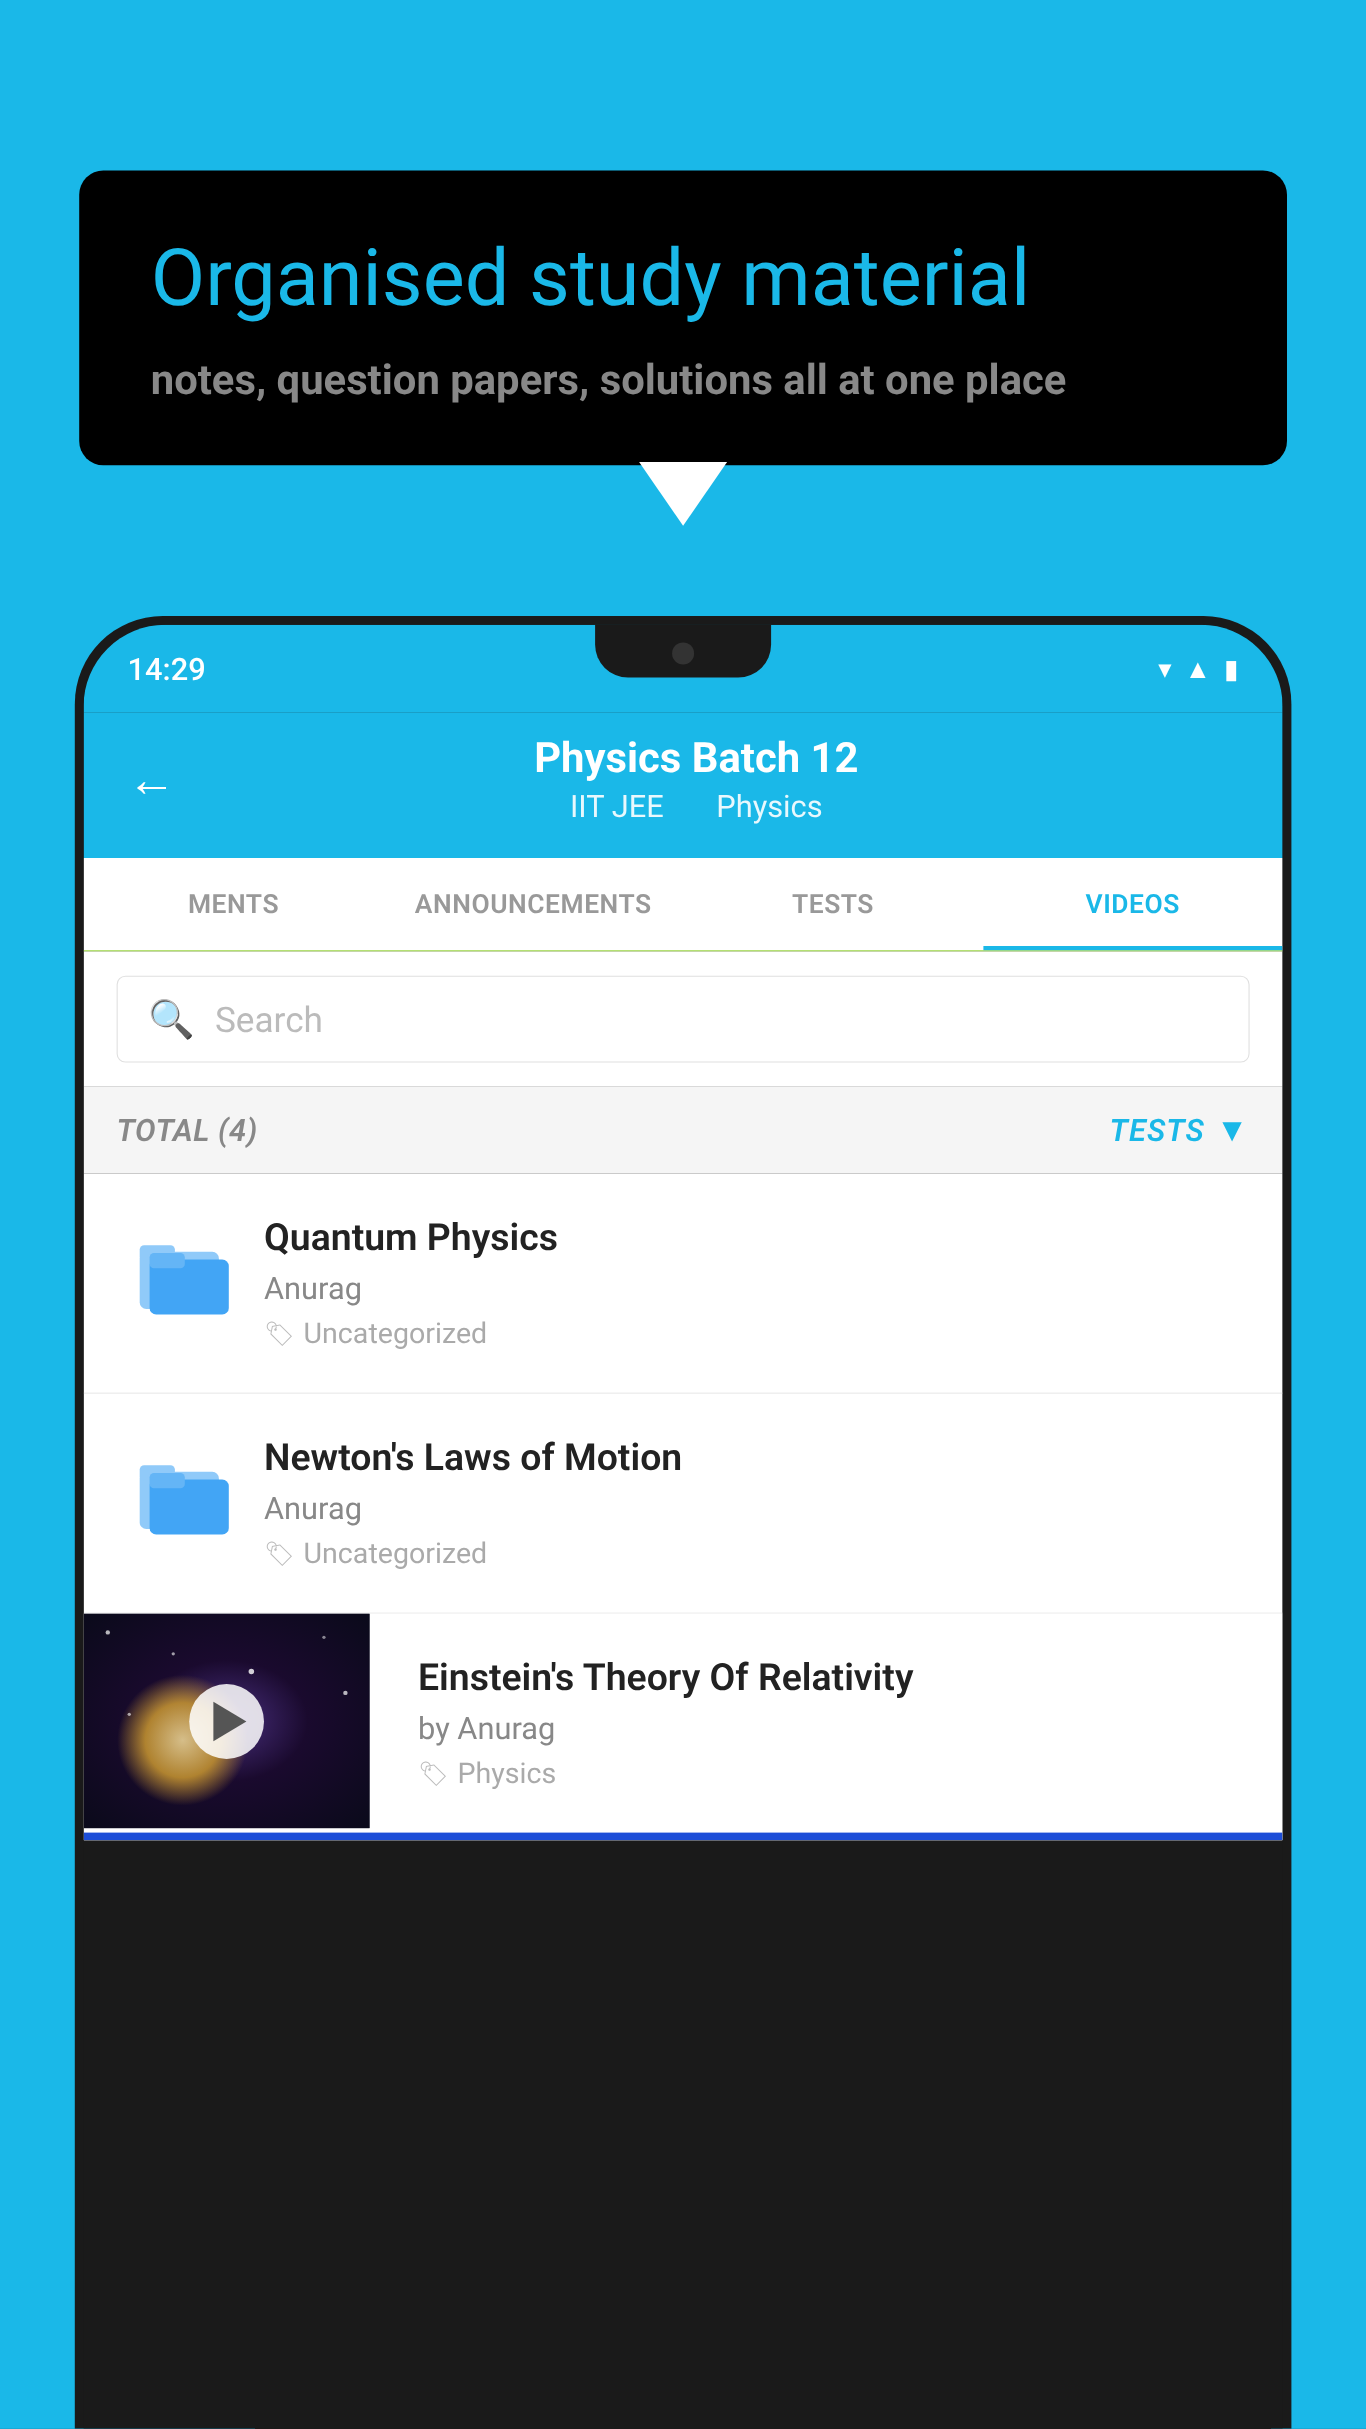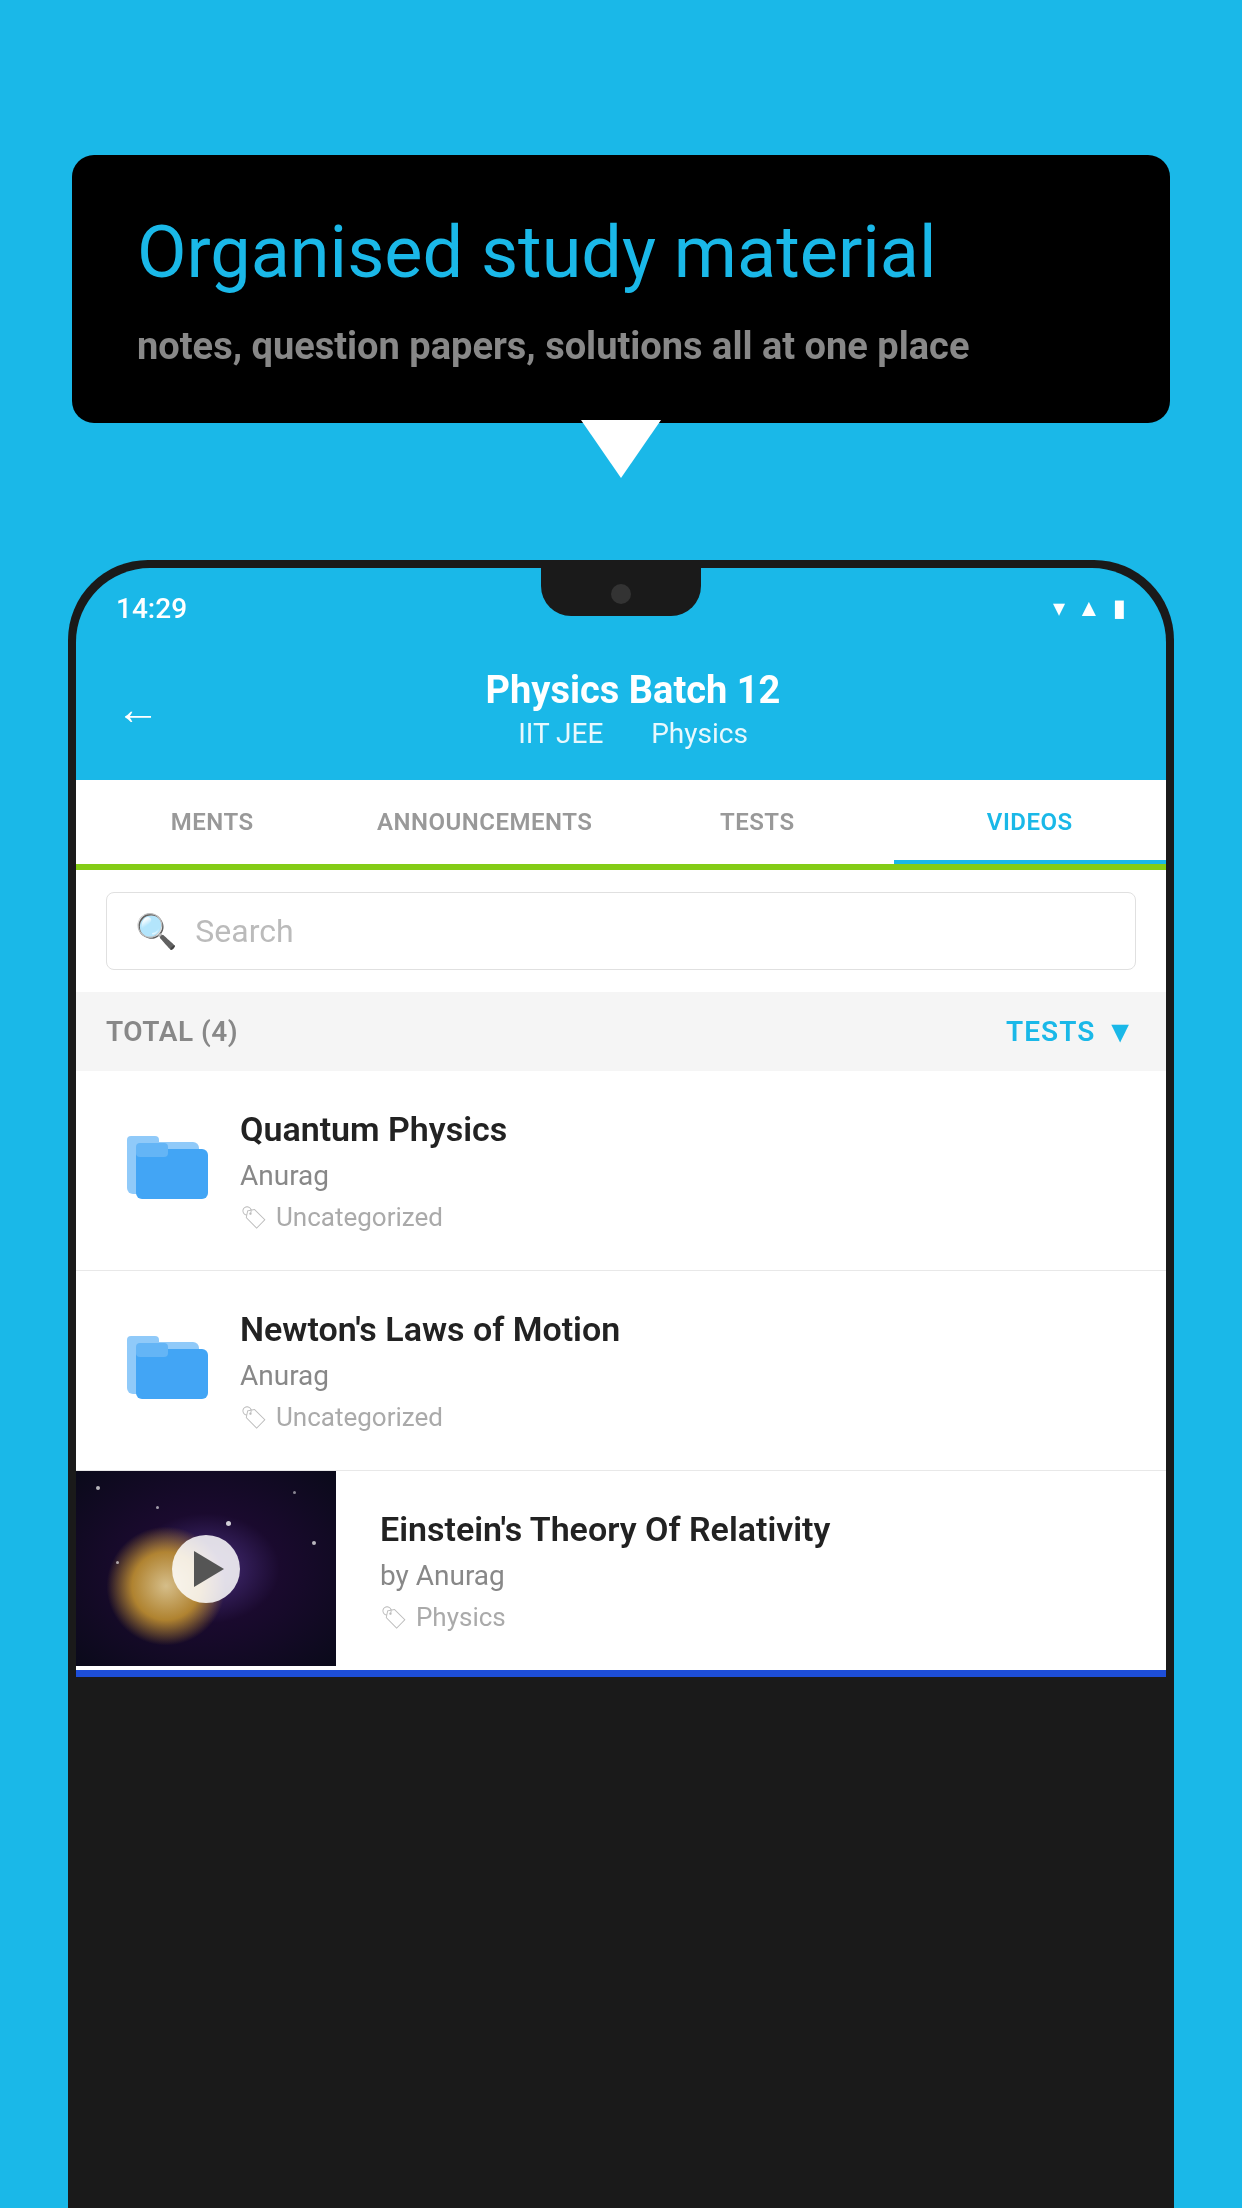--- a/index.html
+++ b/index.html
@@ -163,21 +163,21 @@
     }
 
     .nav-subtitle span {
       margin: 0 10px;
     }
 
     
     .tabs-bar {
       background: white;
       display: flex;
-      border-bottom: 6px solid #84cc16;
+      border-bottom: 1px solid #84cc16;
       overflow: hidden;
     }
 
     .tab-item {
       flex: 1;
       text-align: center;
       padding: 28px 8px;
       font-size: 24px;
       font-weight: 600;
       color: #999;
@@ -226,20 +226,21 @@
       font-size: 32px;
     }
 
     
     .filter-row {
       background: #f5f5f5;
       display: flex;
       align-items: center;
       justify-content: space-between;
       padding: 22px 30px;
+      font-style: italic;
     }
 
     .total-label {
       color: #888;
       font-size: 28px;
       font-weight: 600;
       letter-spacing: 0.5px;
     }
 
     .filter-btn {

